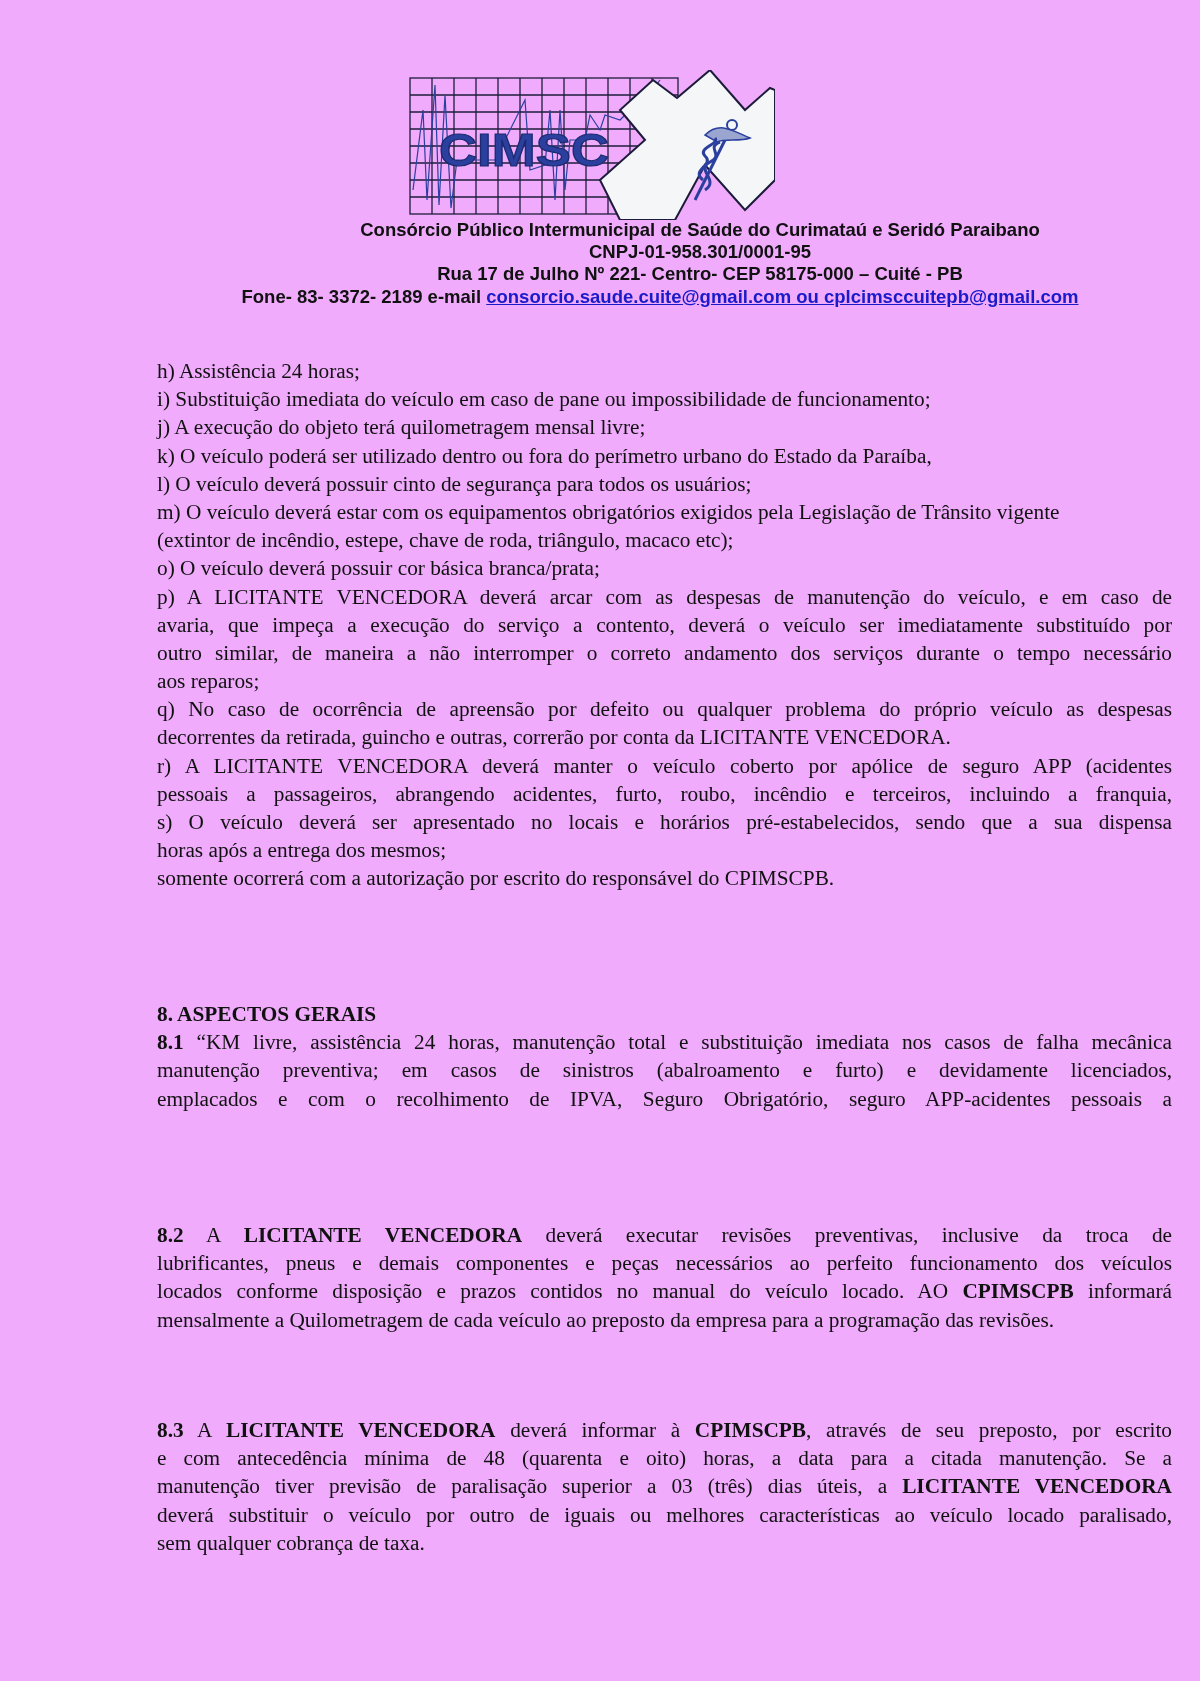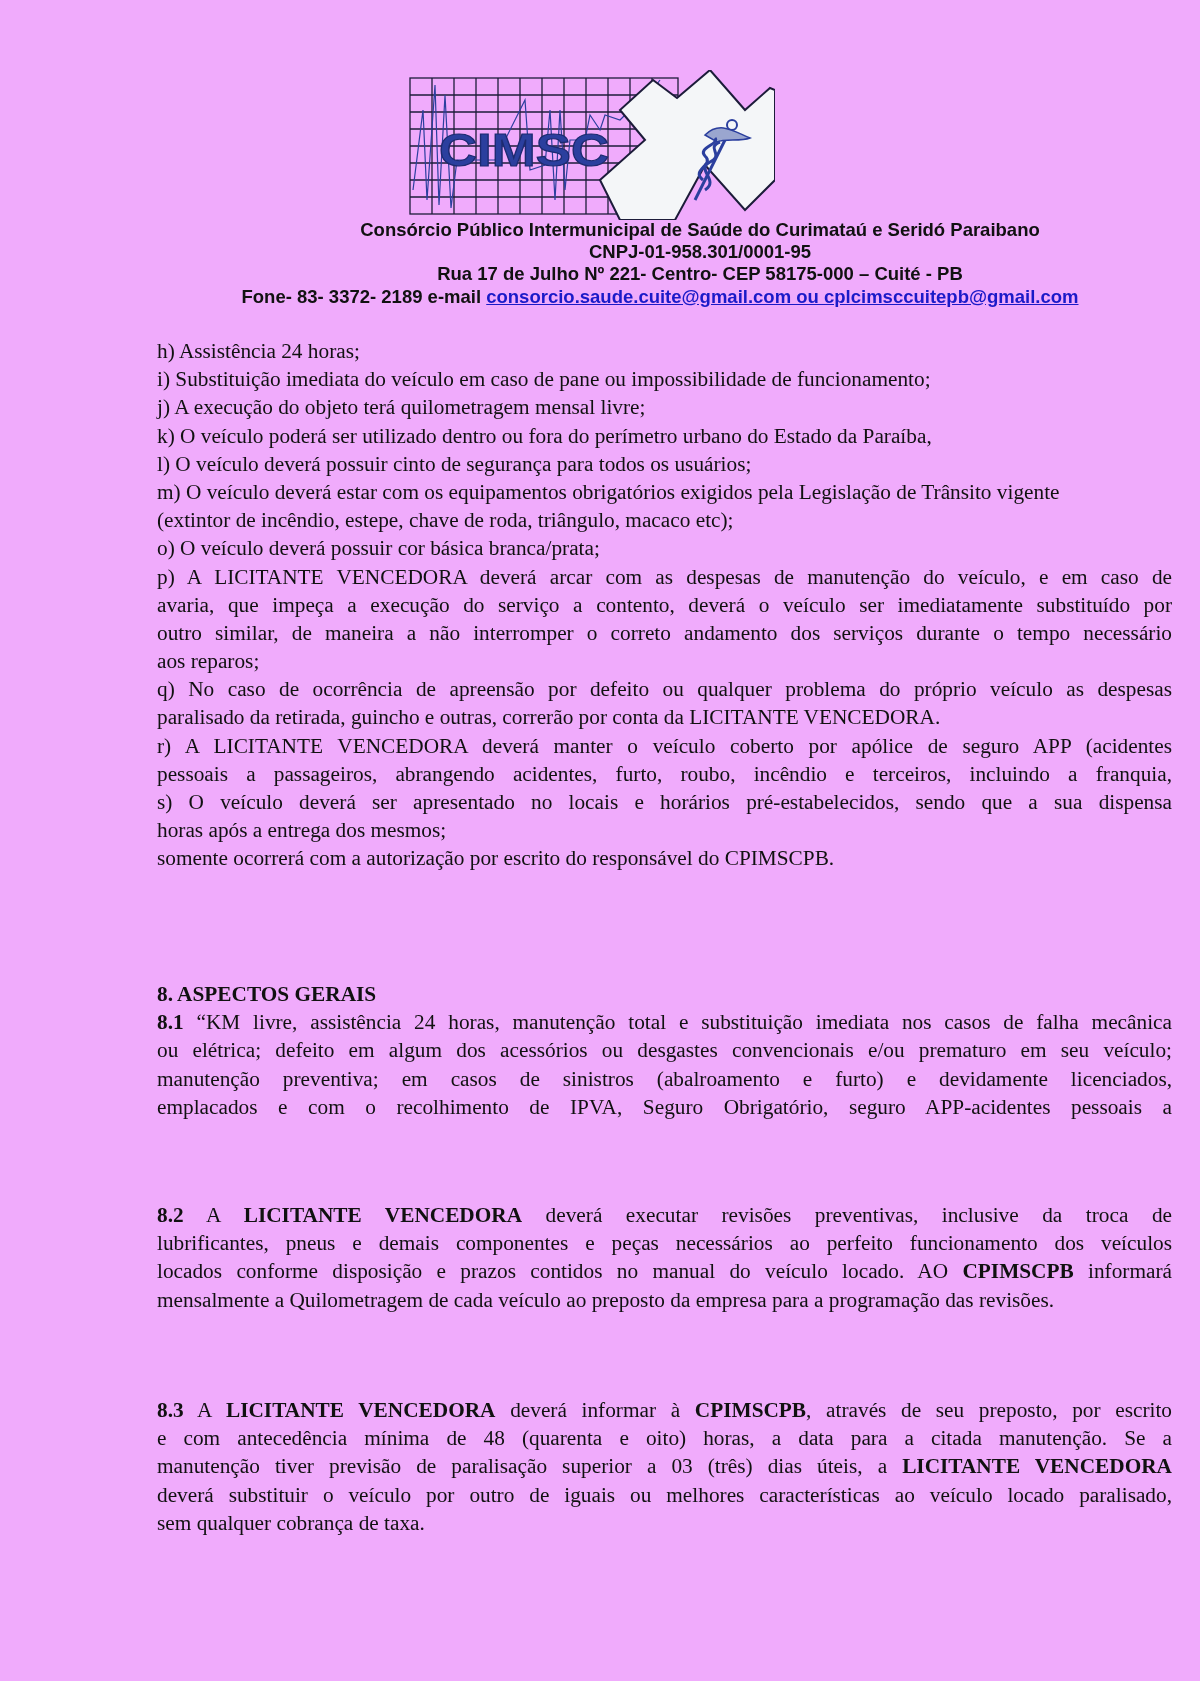--- a/index.html
+++ b/index.html
@@ -15,21 +15,21 @@
     font-family: "Liberation Sans", sans-serif; font-weight: bold; font-size: 18.5px;
     color: #111; line-height: 22px; }
   .lh-name  { top: 219px; left: 190px; width: 1020px; }
   .lh-cnpj  { top: 241px; left: 190px; width: 1020px; }
   .lh-addr  { top: 263px; left: 190px; width: 1020px; }
   .lh-contact { top: 286px; left: 150px; width: 1020px; }
   .lh-contact a { color: #1a1ac8; text-decoration: underline; }
 
   
   .body { position: absolute; left: 157px; width: 1015px;
-    font-family: "Liberation Serif", serif; font-size: 21.3px; color: #111; }
+    font-family: "Liberation Serif", serif; font-size: 21.3px; color: #111; margin-top: 20px; }
   .ln { display: block; height: 28.2px; line-height: 28.2px; white-space: nowrap; }
   .ln.j { text-align: justify; text-align-last: justify; white-space: normal; overflow: hidden; }
   b { font-weight: bold; }
 
   .blk-items { top: 337px; }
   .blk-s8    { top: 980px; }
   .blk-s82   { top: 1201px; }
   .blk-s83   { top: 1396px; }
 </style>
 </head>
@@ -92,32 +92,31 @@
     <span class="ln">k) O veículo poderá ser utilizado dentro ou fora do perímetro urbano do Estado da Paraíba,</span>
     <span class="ln">l)  O veículo deverá possuir cinto de segurança para todos os usuários;</span>
     <span class="ln">m) O veículo deverá estar com os equipamentos obrigatórios exigidos pela Legislação de Trânsito vigente</span>
     <span class="ln">(extintor de incêndio, estepe, chave de roda, triângulo, macaco etc);</span>
     <span class="ln">o) O veículo deverá possuir cor básica branca/prata;</span>
     <span class="ln j">p) A LICITANTE VENCEDORA deverá arcar com as despesas de manutenção do veículo, e em caso de</span>
     <span class="ln j">avaria, que impeça a execução do serviço a contento, deverá o veículo ser imediatamente substituído por</span>
     <span class="ln j">outro similar, de maneira a não interromper o correto andamento dos serviços durante o tempo necessário</span>
     <span class="ln">aos reparos;</span>
     <span class="ln j">q) No caso de ocorrência de apreensão por defeito ou qualquer problema do próprio veículo as despesas</span>
-    <span class="ln">paralisado da retirada, guincho e outras, correrão por conta da LICITANTE VENCEDORA.</span>
+    <span class="ln">decorrentes da retirada, guincho e outras, correrão por conta da LICITANTE VENCEDORA.</span>
     <span class="ln j">r) A LICITANTE VENCEDORA deverá manter o veículo coberto por apólice de seguro APP (acidentes</span>
     <span class="ln j">pessoais a passageiros, abrangendo acidentes, furto, roubo, incêndio e terceiros, incluindo a franquia,</span>
     <span class="ln j">s) O veículo deverá ser apresentado no locais e horários pré-estabelecidos, sendo que a sua dispensa</span>
     <span class="ln">horas após a entrega dos mesmos;</span>
     <span class="ln">somente ocorrerá com a autorização por escrito do responsável do CPIMSCPB.</span>
   </div>
 
   <div class="body blk-s8">
     <span class="ln"><b>8. ASPECTOS GERAIS</b></span>
     <span class="ln j"><b>8.1</b><span> “KM livre, assistência 24 horas, manutenção total e substituição imediata nos casos de falha mecânica</span></span>
-    <span class="ln j">ou elétrica; defeito em algum dos acessórios ou desgastes convencionais e/ou prematuro em seu veículo;</span>
     <span class="ln j">manutenção preventiva; em casos de sinistros (abalroamento e furto) e devidamente licenciados,</span>
     <span class="ln j">emplacados e com o recolhimento de IPVA, Seguro Obrigatório, seguro APP-acidentes pessoais a</span>
   </div>
 
   <div class="body blk-s82">
     <span class="ln j"><b>8.2</b> <span>A</span> <b>LICITANTE VENCEDORA</b> <span>deverá executar revisões preventivas, inclusive da troca de</span></span>
     <span class="ln j">lubrificantes, pneus e demais componentes e peças necessários ao perfeito funcionamento dos veículos</span>
     <span class="ln j"><span>locados conforme disposição e prazos contidos no manual do veículo locado. AO </span><b>CPIMSCPB</b><span> informará</span></span>
     <span class="ln">mensalmente a Quilometragem de cada veículo ao preposto da empresa para a programação das revisões.</span>
   </div>

